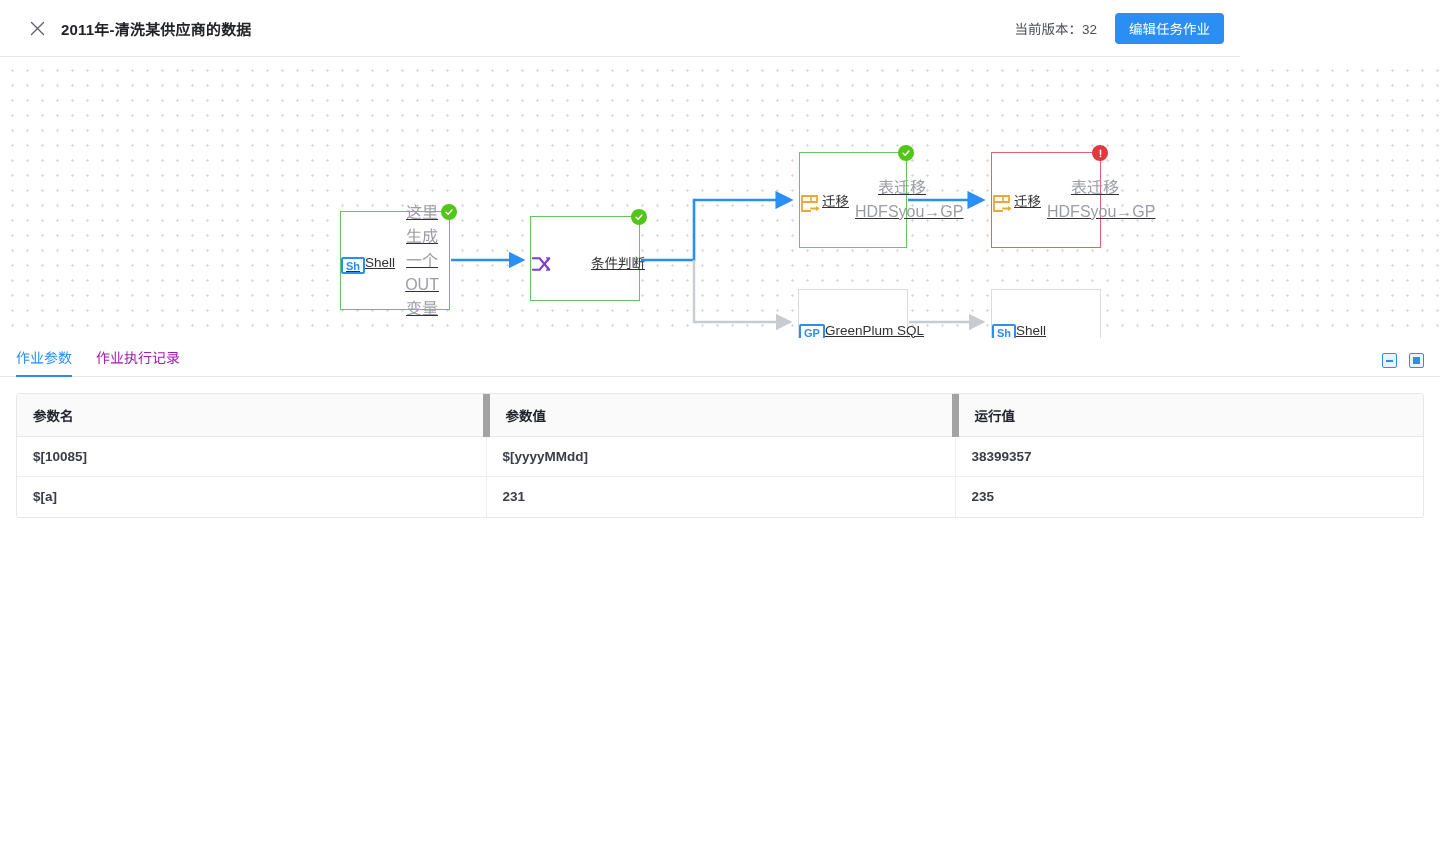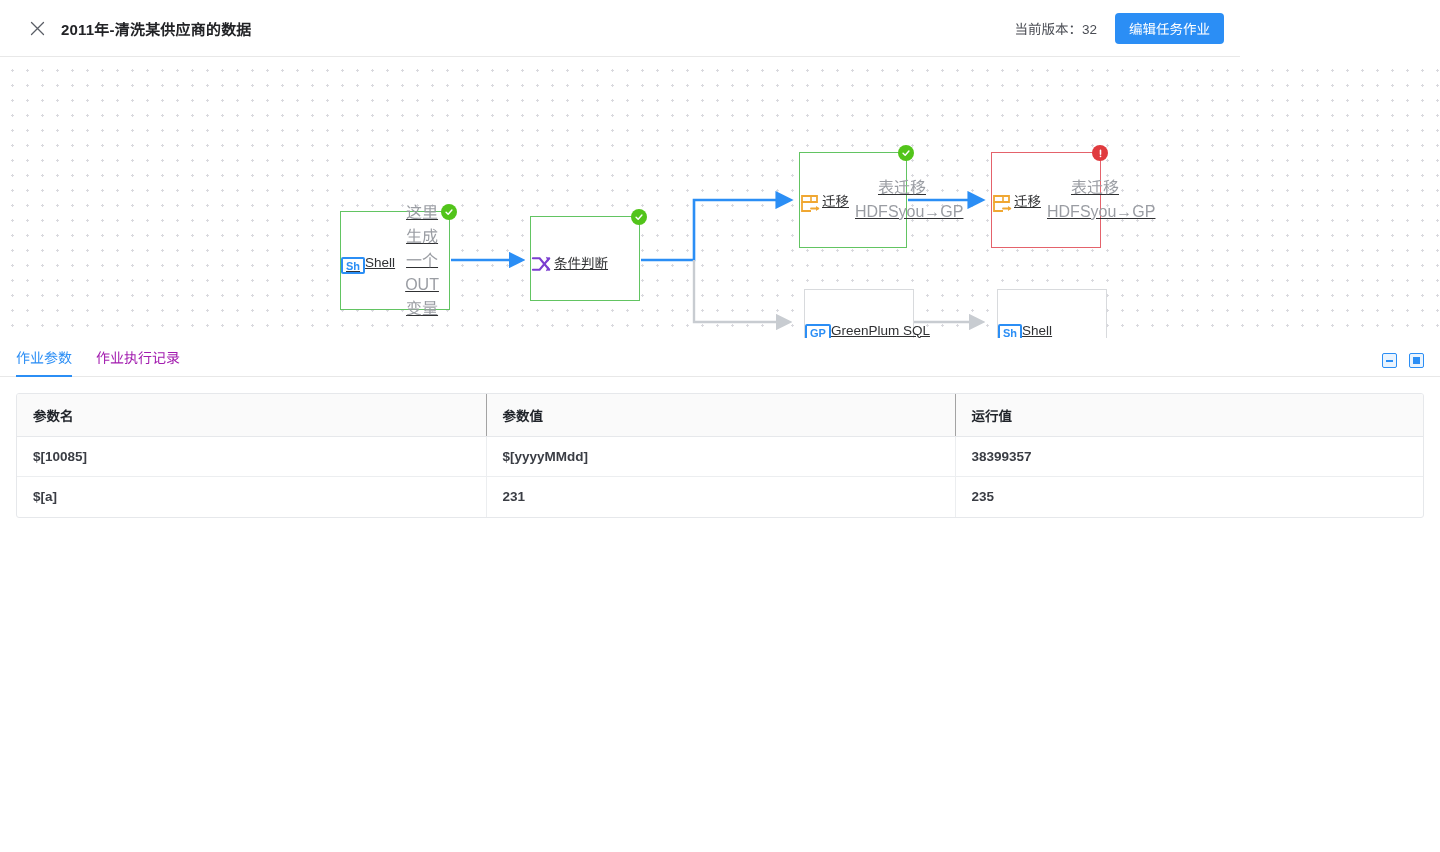--- a/index.html
+++ b/index.html
@@ -88,21 +88,21 @@
     border-radius: 0;
     display: flex;
     flex-direction: row;
     align-items: center;
     cursor: pointer;
     z-index: 3;
     text-decoration: underline;
   }
   .node.ok    { border-color: #62c462; }
   .node.error { border-color: #e4626b; }
-  .node.idle  { border-color: #d8dadd; margin-left: 6px; }
+  .node.idle  { border-color: #d8dadd; }
 
   .node .n-icon {
     height: 22px;
     display: flex;
     align-items: center;
   }
   .badge-icon {
     display: inline-block;
     font-size: 11px;
     font-weight: bold;
@@ -142,21 +142,21 @@
     align-items: center;
     justify-content: center;
     z-index: 5;
   }
   .status-badge.success { background: #52c41a; }
   .status-badge.fail    { background: #e03a3e; }
   .status-badge svg { display:block; }
 
   
   #node-shell    { left: 340px; top: 154px;  width: 110px; height: 99px;  }
-  #node-cond     { left: 530px; top: 159px;  width: 110px; height: 85px;  }
+  #node-cond     { left: 530px; top: 159px;  width: 110px; height: 85px; gap: 37px;  }
   #node-mig1     { left: 799px; top: 95px;   width: 108px; height: 96px;  }
   #node-mig2     { left: 991px; top: 95px;   width: 110px; height: 96px;  }
   #node-gp       { left: 798px; top: 232px;  width: 110px; height: 78px;  }
   #node-shell2   { left: 991px; top: 232px;  width: 110px; height: 78px;  }
 
   #node-shell   .n-icon { margin-top: 9px;  }
   #node-cond    .n-icon { margin-top: 10px; }
   #node-mig1    .n-icon,
   #node-mig2    .n-icon { margin-top: 8px;  }
   #node-gp      .n-icon,
@@ -228,21 +228,21 @@
     table-layout: fixed;
   }
   thead th {
     background: #fafafa;
     font-size: 13.5px;
     font-weight: bold;
     color: #1f2329;
     text-align: left;
     padding: 11px 0 11px 16px;
     border-bottom: 1px solid #e6e8eb;
-    border-right: 1px solid #a3a3a3;
+    border-right: 7px solid #a3a3a3;
   }
   thead th:last-child { border-right: none; }
   tbody td {
     font-size: 13.5px;
     color: #3a3d44;
     padding: 11px 0 11px 16px;
     border-bottom: 1px solid #eceef0;
     border-right: 1px solid #eceef0;
     height: 40px;
     font-weight: bold;

